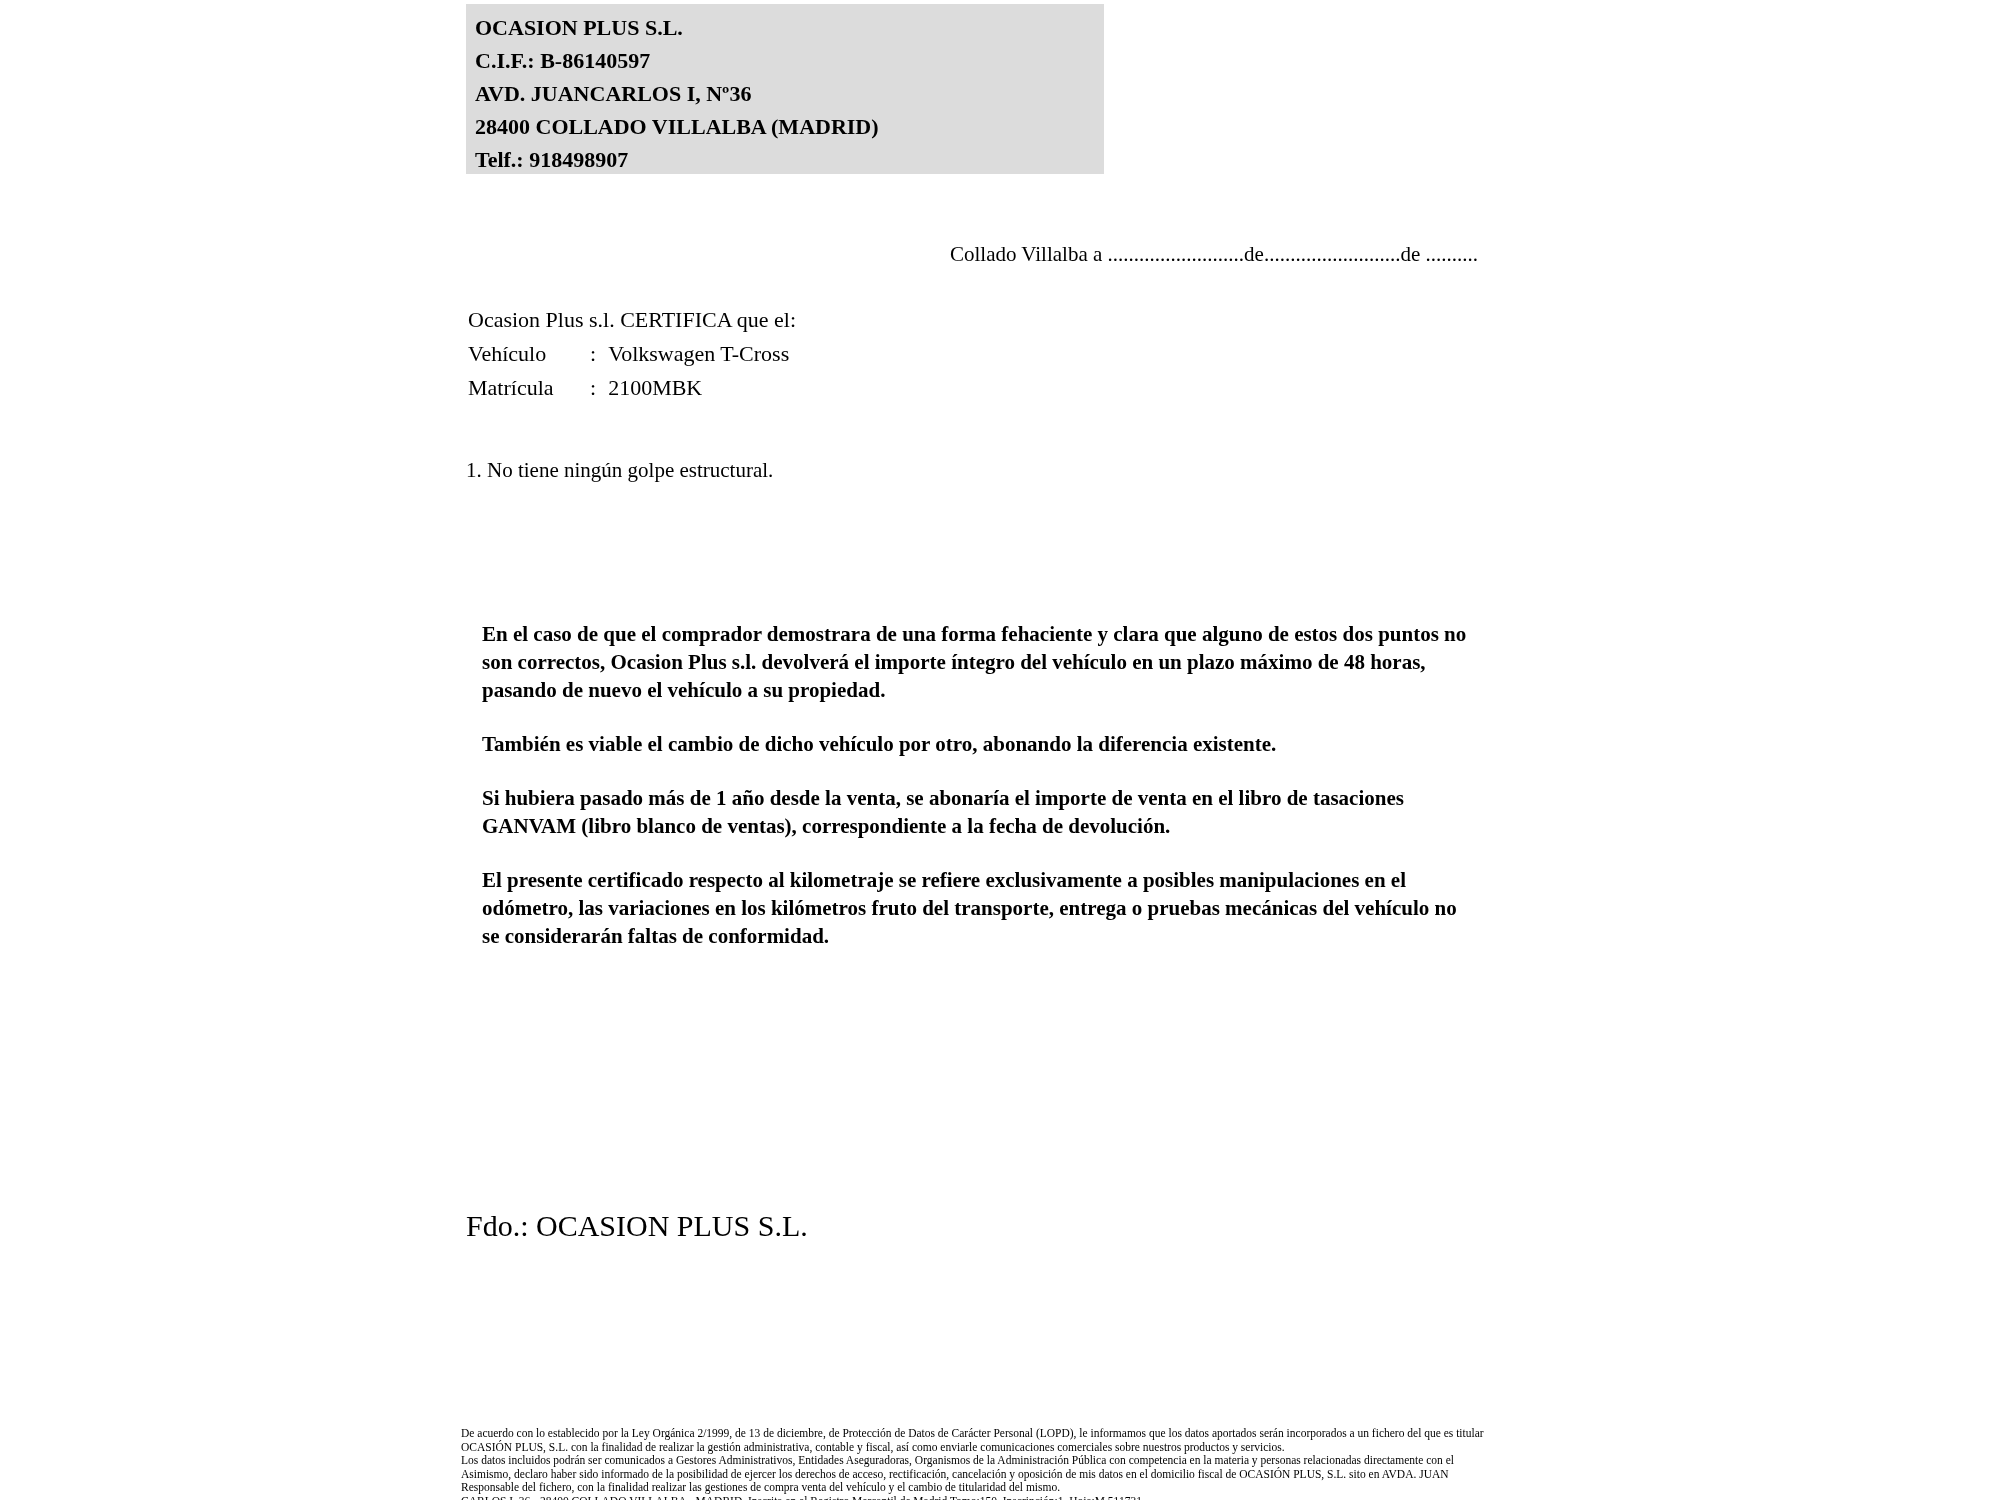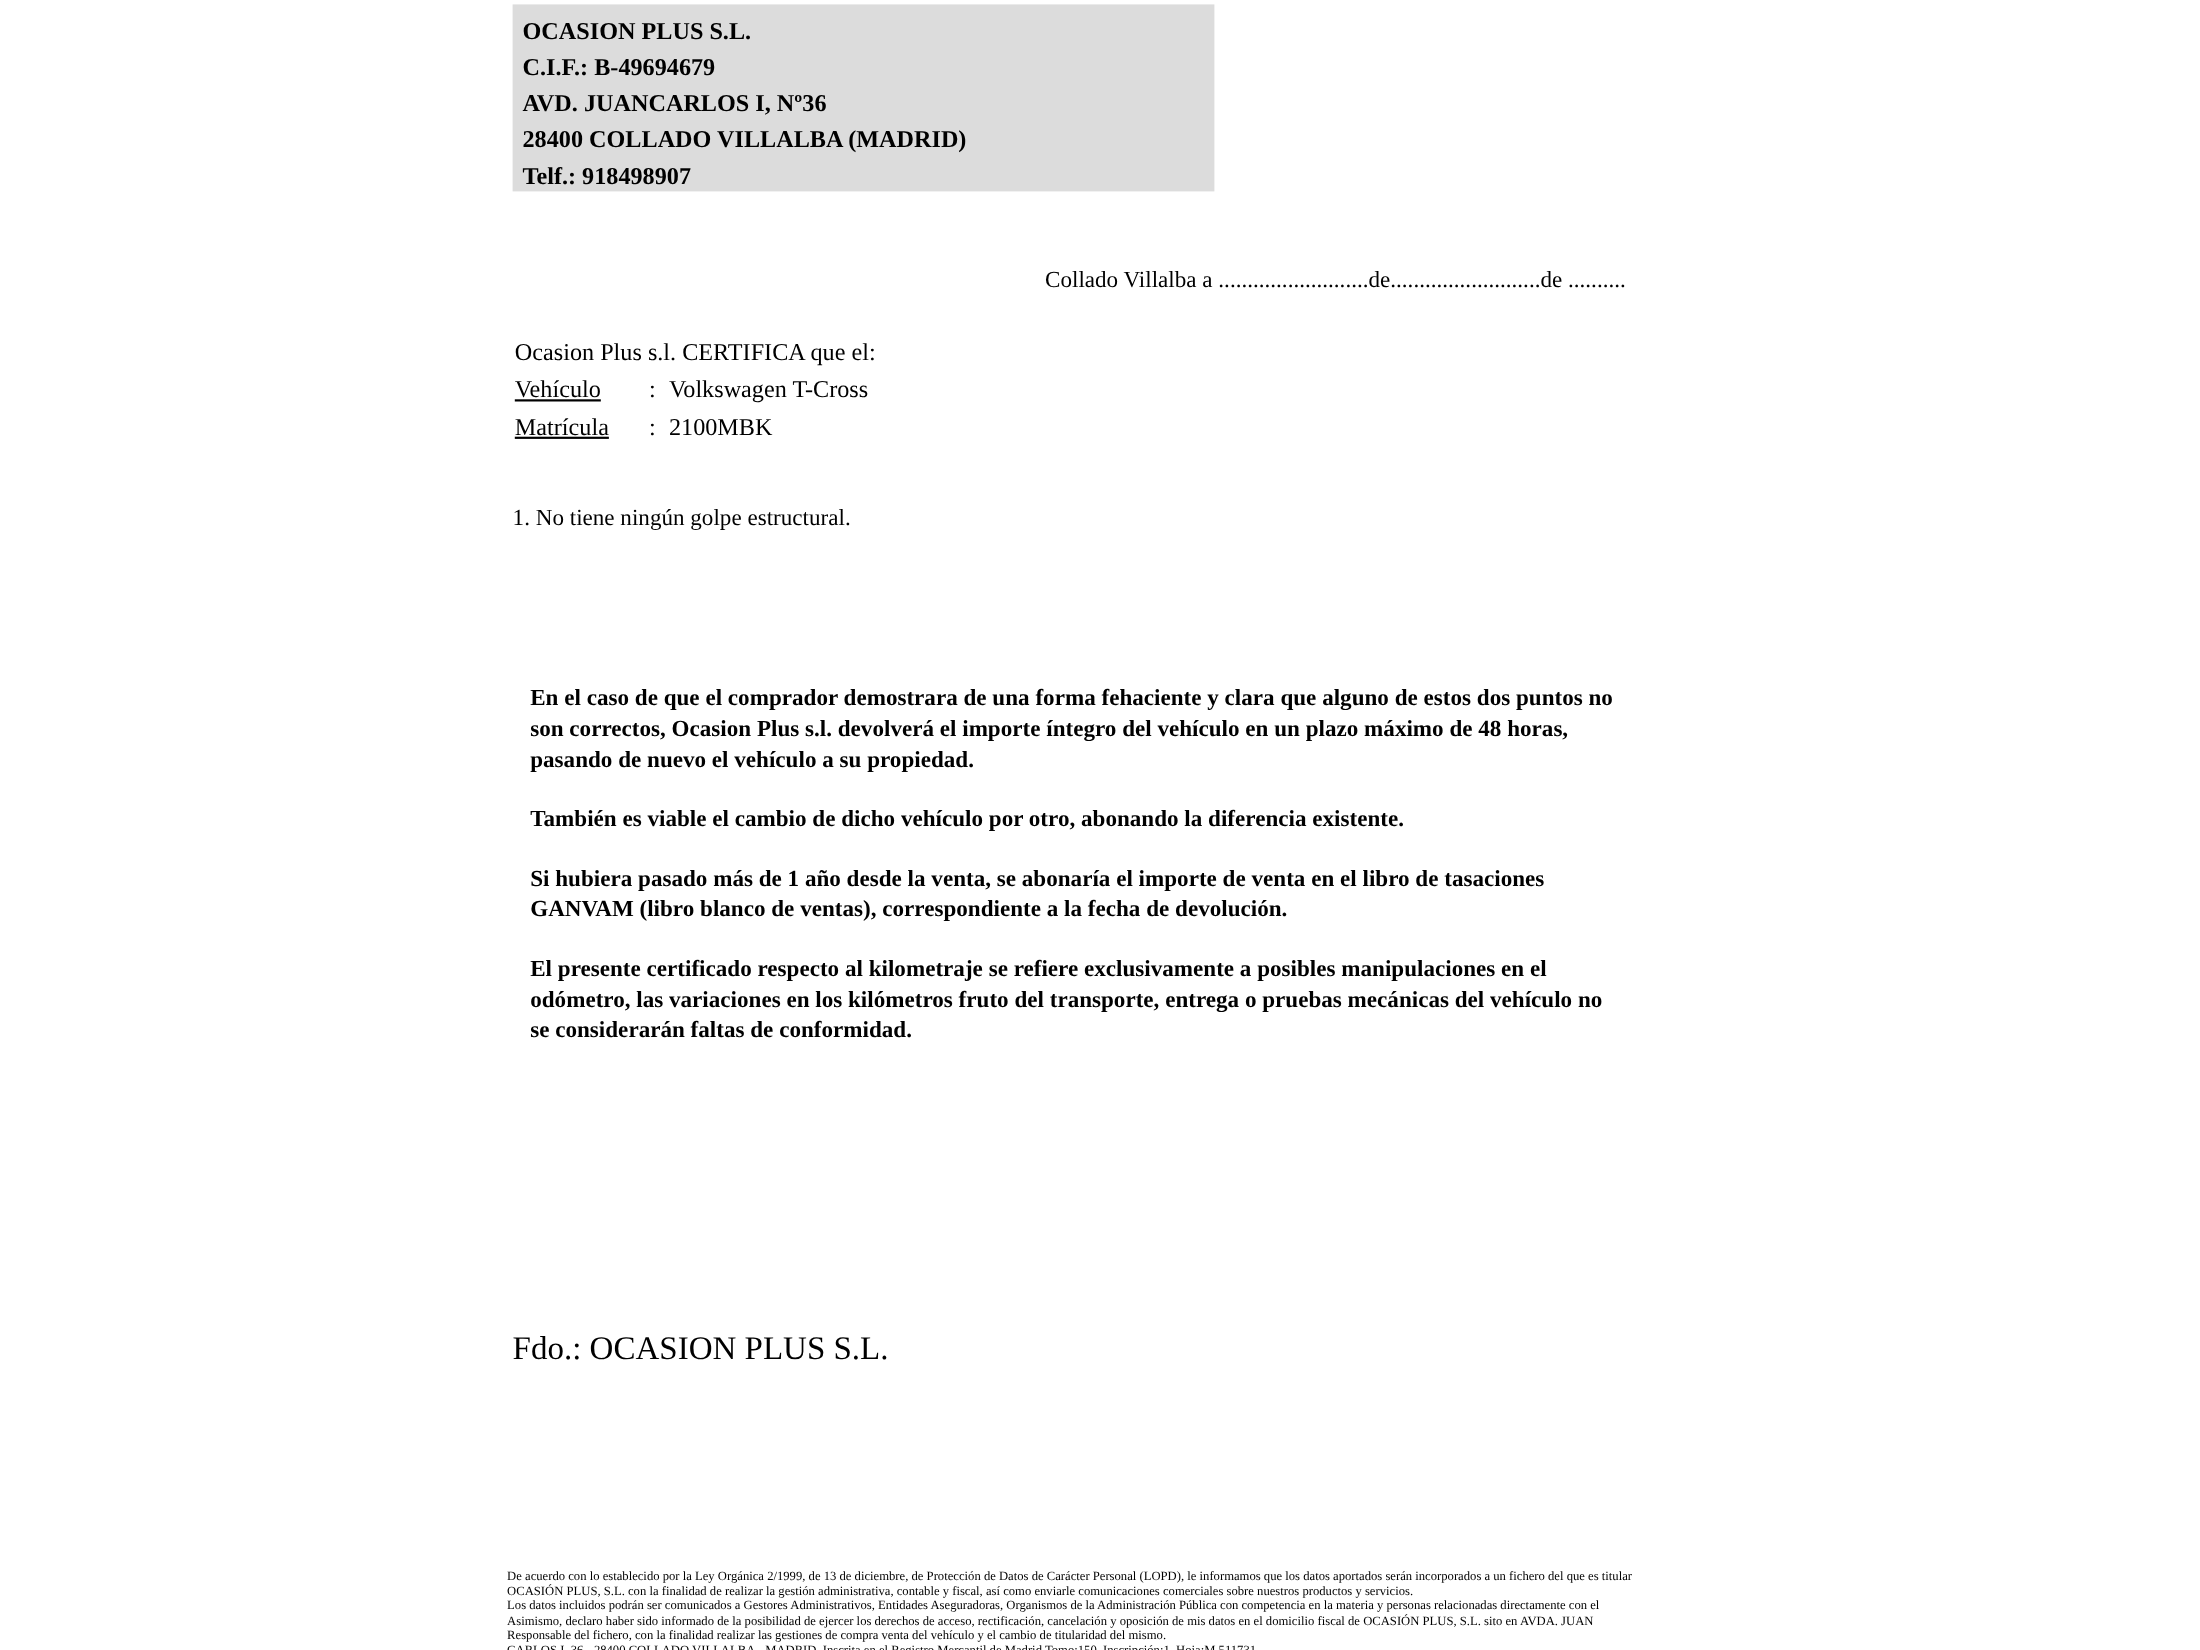--- a/index.html
+++ b/index.html
@@ -37,21 +37,20 @@
     position: absolute;
     left: 468px;
     top: 303px;
     font-size: 22px;
     line-height: 34px;
     white-space: nowrap;
   }
   .cert-label {
     display: inline-block;
     min-width: 122px;
-    text-decoration: underline;
   }
   .cert-value { margin-left: 12px; }
   .points {
     position: absolute;
     left: 466px;
     top: 456px;
     font-size: 21px;
     line-height: 28px;
     white-space: nowrap;
   }
@@ -81,21 +80,21 @@
     white-space: nowrap;
   }
 </style>
 </head>
 <body>
 
 <div class="page">
 
   <div class="header-box">
     <div>OCASION PLUS S.L.</div>
-    <div>C.I.F.: B-49694679</div>
+    <div>C.I.F.: B-86140597</div>
     <div>AVD. JUANCARLOS I, Nº36</div>
     <div>28400 COLLADO VILLALBA (MADRID)</div>
     <div>Telf.: 918498907</div>
   </div>
 
   <div class="date-line">Collado Villalba a ..........................de..........................de ..........</div>
 
   <div class="certify">
     <div>Ocasion Plus s.l. CERTIFICA que el:</div>
     <div>

